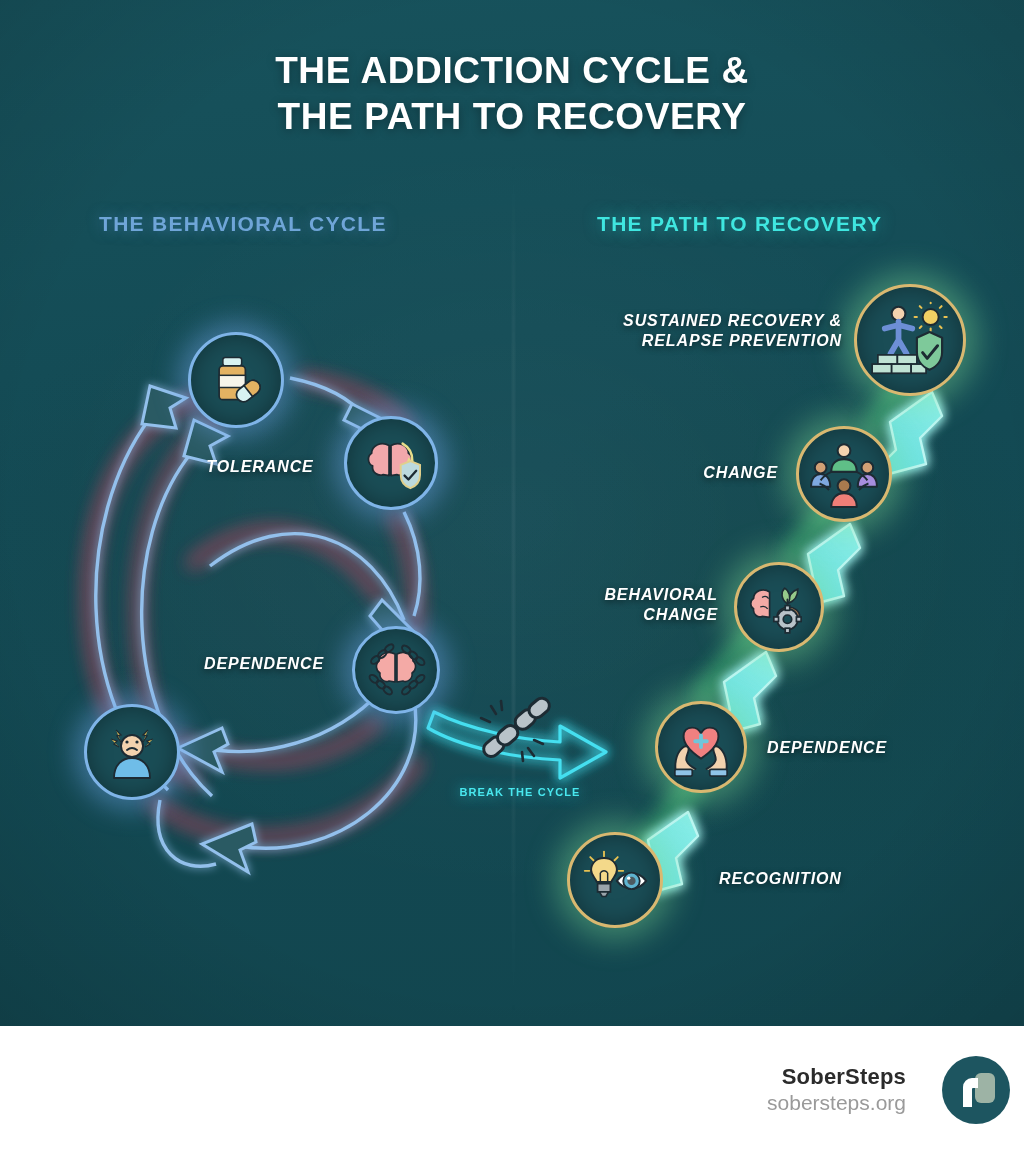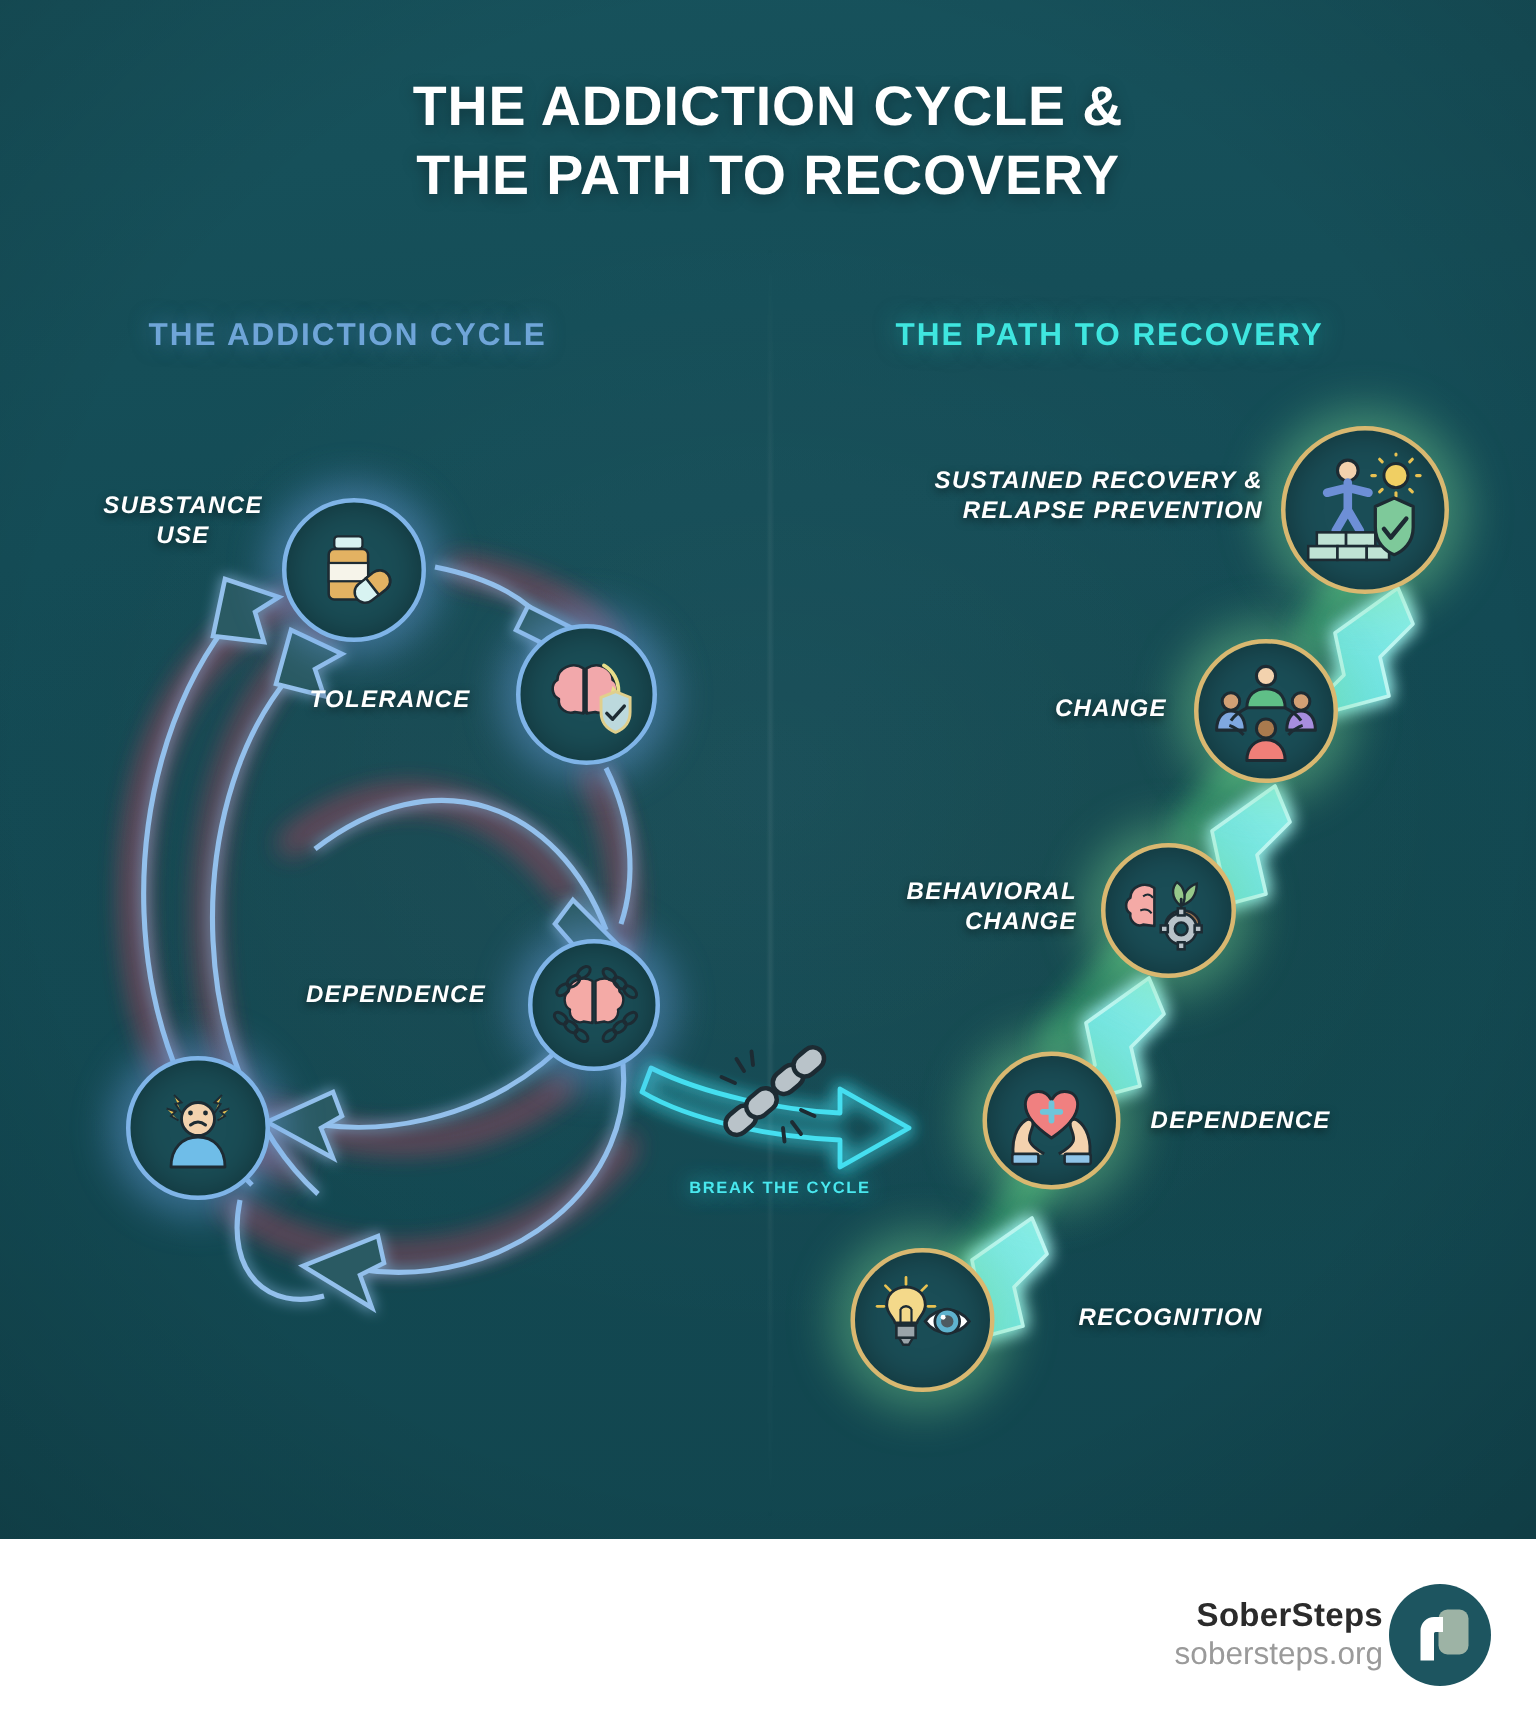--- a/index.html
+++ b/index.html
@@ -77,21 +77,21 @@
   .node svg{display:block;}
 
   
   .layer{position:absolute;left:0;top:0;width:1024px;height:1026px;pointer-events:none;}
 
   
   .footer{
     position:absolute;left:0;top:1026px;width:1024px;height:128px;background:#ffffff;
     display:flex;align-items:center;justify-content:flex-end;
   }
-  .brand{display:flex;align-items:center;gap:4px;padding-right:30px;}
+  .brand{display:flex;align-items:center;gap:36px;padding-right:14px;}
   .brand-text{text-align:right;}
   .brand-name{color:#2b2b2b;font-size:22px;font-weight:bold;letter-spacing:0.2px;line-height:1.15;}
   .brand-url{color:#9a9a9a;font-size:21px;line-height:1.3;}
   .brand-logo{
     width:68px;height:68px;border-radius:50%;background:#1d5560;position:relative;flex:0 0 auto;
   }
 </style>
 </head>
 <body>
 
@@ -99,21 +99,21 @@
 
   <div class="panel">
 
     <div class="divider"></div>
 
     <div class="title">
       <span>THE ADDICTION CYCLE &amp;</span>
       <span class="l2">THE PATH TO RECOVERY</span>
     </div>
 
-    <div class="sec-head sec-left">THE ADDICTION CYCLE</div>
+    <div class="sec-head sec-left">THE BEHAVIORAL CYCLE</div>
     <div class="sec-head sec-right">THE PATH TO RECOVERY</div>
 
     <svg class="layer" viewBox="0 0 1024 1026">
       <defs>
 
         <filter id="redGlow" x="-60%" y="-60%" width="220%" height="220%">
           <feGaussianBlur stdDeviation="9" result="b"></feGaussianBlur>
           <feMerge>
               <feMergeNode in="b"></feMergeNode>
               <feMergeNode in="b"></feMergeNode>
@@ -214,22 +214,20 @@
           <rect x="18" y="8" width="20" height="9" rx="2.5" fill="#d8f3f2" stroke="#1d2b33" stroke-width="1.6"></rect>
           <rect x="14" y="17" width="28" height="36" rx="4" fill="#e3b262" stroke="#1d2b33" stroke-width="1.8"></rect>
           <rect x="14" y="27" width="28" height="13" fill="#f6f4ea" stroke="#1d2b33" stroke-width="1.6"></rect>
           <g transform="rotate(-38 44 44)">
             <rect x="31" y="37" width="28" height="15" rx="7.5" fill="#d8f3f2" stroke="#1d2b33" stroke-width="1.8"></rect>
             <path d="M45,37 h6.5 a7.5,7.5 0 0 1 0,15 H45 Z" fill="#e3b262" stroke="#1d2b33" stroke-width="1.8"></path>
           </g>
         </svg>
       </div>
     </div>
-    <div class="lbl c" style="left:38px;top:328px;width:168px;white-space:pre-line;">SUBSTANCE
-USE</div>
 
     <div class="node blue" style="left:344px;top:416px;width:94px;height:94px;">
       <div class="inner">
         <svg width="62" height="62" viewBox="0 0 64 64">
           <path d="M30,14 c-8,-5 -18,0 -18,8 c-5,3 -4,11 1,13 c-1,7 6,11 11,9 l6,1 Z" fill="#f2a8ab" stroke="#1d2b33" stroke-width="1.8" stroke-linejoin="round"></path>
           <path d="M32,14 c8,-5 18,0 18,8 c5,3 4,11 -1,13 c1,7 -6,11 -11,9 l-6,1 Z" fill="#f2a8ab" stroke="#1d2b33" stroke-width="1.8" stroke-linejoin="round"></path>
           <line x1="31" y1="14" x2="31" y2="45" stroke="#1d2b33" stroke-width="1.6"></line>
           <path d="M44,12 a20,20 0 0 1 10,18" fill="none" stroke="#e8de8a" stroke-width="2.6" stroke-linecap="round"></path>
           <path d="M50,26 L55,32 L48,33 Z" fill="#e8de8a"></path>
           <path d="M42,34 l10,-4 l10,4 v10 c0,8 -5,12 -10,14 c-5,-2 -10,-6 -10,-14 Z" fill="#bcd9dd" stroke="#e0cf8c" stroke-width="2"></path>

